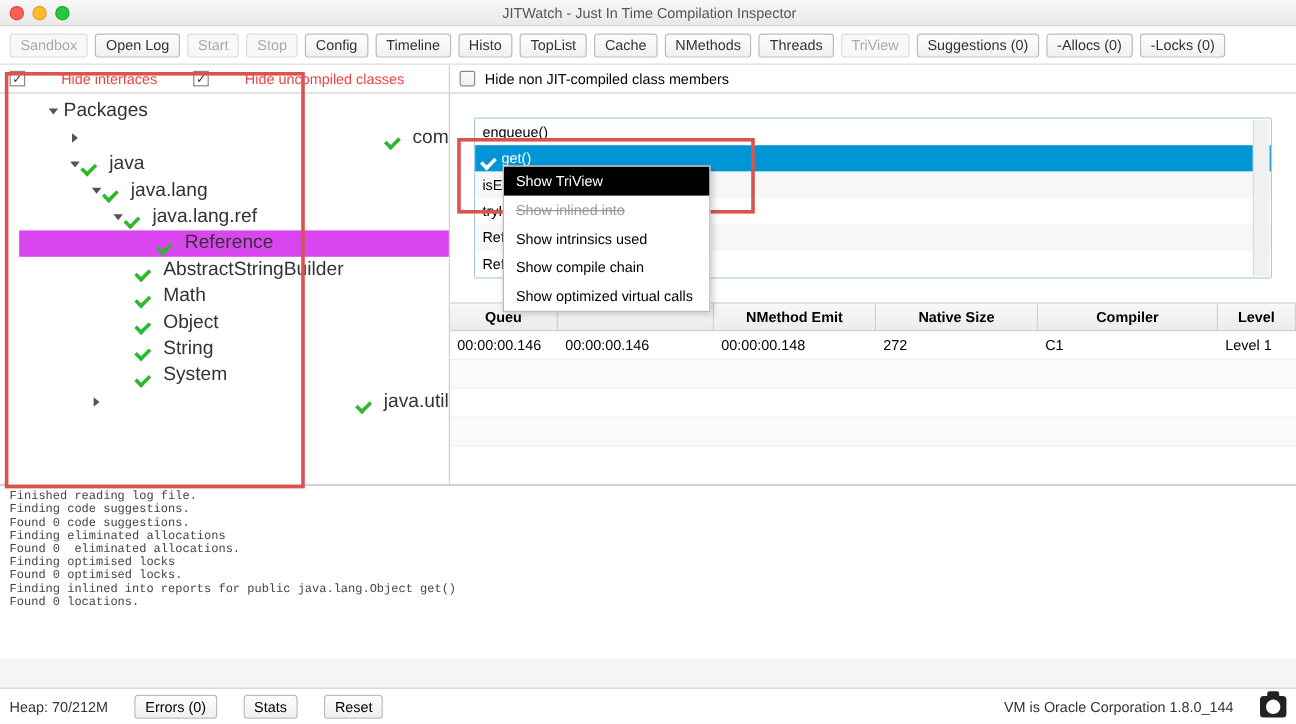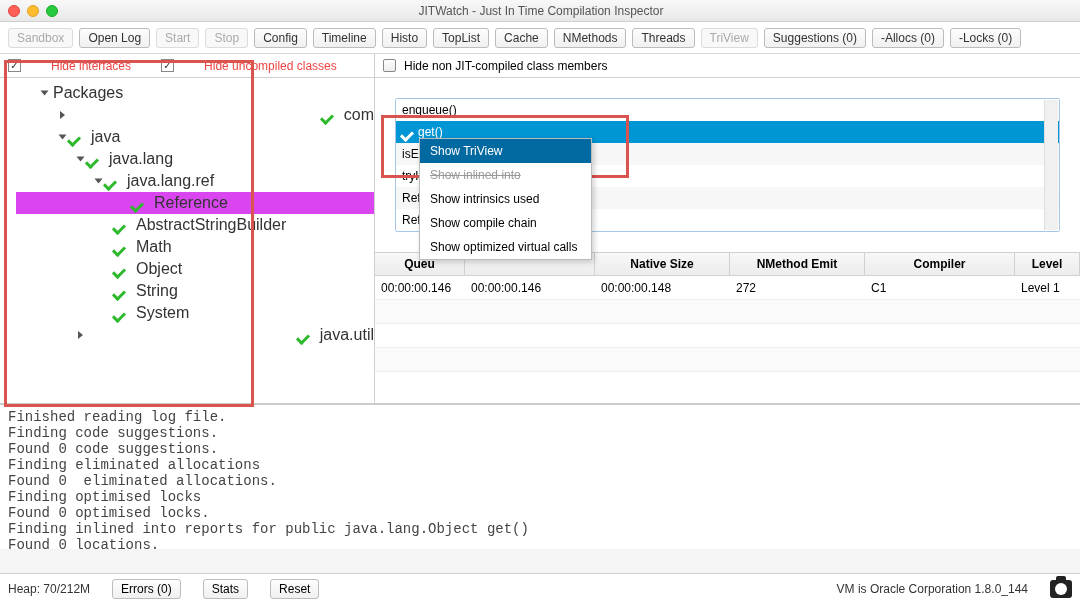--- a/index.html
+++ b/index.html
@@ -42,34 +42,34 @@
 .methodlist { border:1px solid #a7c7e6; margin:20px; border-radius:2px; position:relative;}
 .mrow { height:22px; display:flex; align-items:center; padding:0 6px; font-size:12px; background:#fff;}
 .mrow.alt { background:#f7f7f7; }
 .mrow.sel { background:#0096d6; color:#fff; }
 .mrow .check::before { border-color:#2eb82e; }
 .mrow.sel .check::before { border-color:#fff; }
 .scrollhint{position:absolute;right:1px;top:1px;bottom:1px;width:14px;background:#f0f0f0;border-left:1px solid #ddd;}
 
 .ctxmenu { position:absolute; left:419px; top:138px; width:173px; background:#fff; border:1px solid #bbb; box-shadow:2px 2px 6px rgba(0,0,0,0.2); z-index:50; font-size:12px;}
 .ctxitem { padding:5px 10px; color:#000000;}
-.ctxitem.sel { background:#0369a1; color:#fff;}
+.ctxitem.sel { background:#000000; color:#fff;}
 .ctxitem.strike { text-decoration:line-through; color:#999;}
 
 .redbox1{position:absolute;left:4px;top:60px;width:250px;height:347px;border:3px solid #d9534f;z-index:40;pointer-events:none;}
 .redbox2{position:absolute;left:381px;top:115px;width:248px;height:63px;border:3px solid #d9534f;z-index:40;pointer-events:none;}
 
 .colheaders { display:flex; height:24px; background:linear-gradient(#f8f8f8,#ececec); border-top:1px solid #d0d0d0; border-bottom:1px solid #d0d0d0; font-size:12px; font-weight:bold;}
 .colh { border-right:1px solid #d0d0d0; display:flex; align-items:center; justify-content:center; }
 .datarow { display:flex; height:24px; font-size:12px; border-bottom:1px solid #eee;}
 .datac { border-right:1px solid transparent; display:flex; align-items:center; padding:0 6px;}
 .emptyrow { height:24px; border-bottom:1px solid #eee;}
 .emptyrow.alt{background:#fafafa;}
 
-.console { height:145px; background:#fff; font-family:"Courier New",monospace; font-size:14px; color:#444; padding:4px 8px; overflow:hidden; white-space:pre; border-top:1px solid #ccc;}
+.console { height:145px; background:#fff; font-family:"Courier New",monospace; font-size:10px; color:#444; padding:4px 8px; overflow:hidden; white-space:pre; border-top:1px solid #ccc;}
 
 .statusbar { position:absolute; bottom:0; left:0; right:0; height:30px; background:#fff; border-top:1px solid #d0d0d0; display:flex; align-items:center; padding:0 8px; font-size:12px; gap:22px;}
 .stext{color:#333;}
 .sbtn { font-size:12px; padding:2px 8px; background:linear-gradient(#fdfdfd,#f0f0f0); border:1px solid #bcbcbc; border-radius:3px; cursor:pointer;}
 .camicon{width:22px;height:18px;background:#222;border-radius:3px;position:relative;}
 .camicon::before{content:"";position:absolute;top:-4px;left:6px;width:10px;height:4px;background:#222;border-radius:2px 2px 0 0;}
 .camicon::after{content:"";position:absolute;top:3px;left:5px;width:12px;height:12px;border-radius:50%;background:#fff;}
 .spacer{flex:1;}
 </style>
 </head>
@@ -237,22 +237,22 @@
         </div>
       <div class="mrow">
           <span>Referenc</span>
         </div>
       <div class="scrollhint"></div>
     </div>
 
     <div class="colheaders">
       <div class="colh" style="width:90px">Queu</div>
       <div class="colh" style="width:130px"></div>
+      <div class="colh" style="width:135px">NMethod Emit</div>
       <div class="colh" style="width:135px">Native Size</div>
-      <div class="colh" style="width:135px">NMethod Emit</div>
       <div class="colh" style="width:150px">Compiler</div>
       <div class="colh" style="flex:1">Level</div>
     </div>
     <div class="datarow">
       <div class="datac" style="width:90px">00:00:00.146</div>
       <div class="datac" style="width:130px">00:00:00.146</div>
       <div class="datac" style="width:135px">00:00:00.148</div>
       <div class="datac" style="width:135px">272</div>
       <div class="datac" style="width:150px">C1</div>
       <div class="datac" style="flex:1">Level 1</div>

